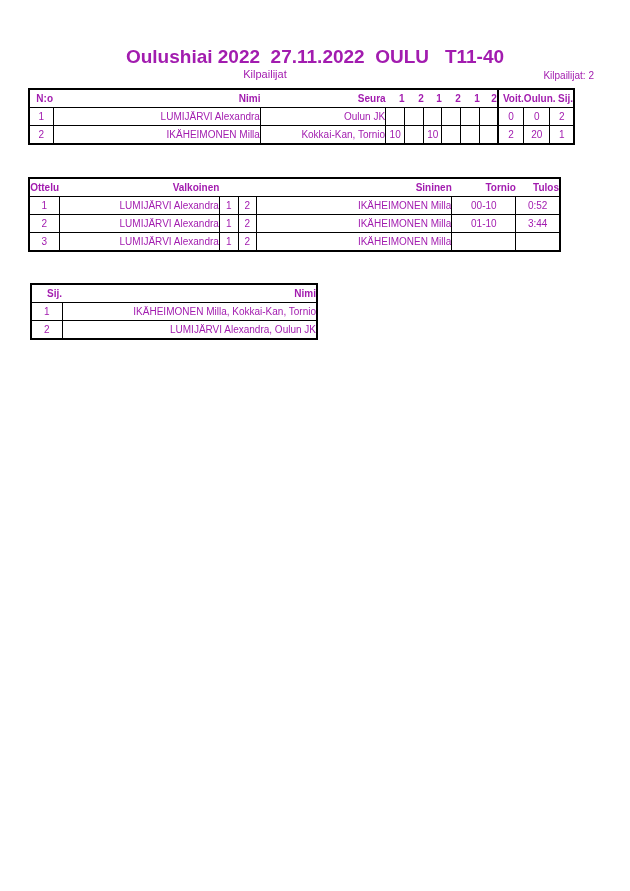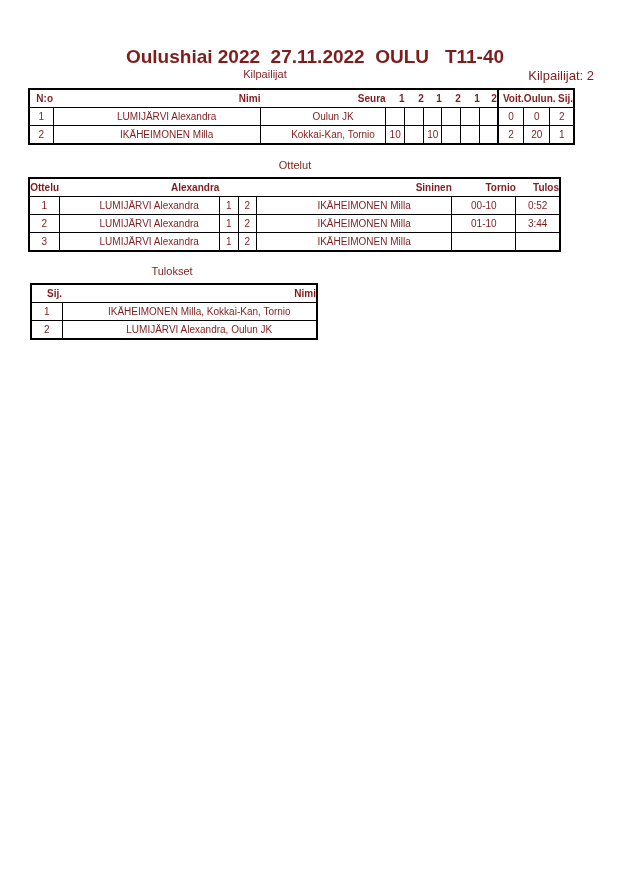--- a/index.html
+++ b/index.html
@@ -2,21 +2,21 @@
 <html><head>
 <meta charset="utf-8">
 <style>
   html, body { margin: 0; padding: 0; }
   body { background: #ffffff; }
   .page {
     position: relative;
     width: 630px;
     height: 891px;
     background: #ffffff;
-    color: #7f1d1d;
+    color: #a21caf;
     font-family: "Liberation Sans", sans-serif;
     overflow: hidden;
   }
   .doc-title {
     position: absolute;
     top: 46px; left: 0; width: 630px;
     text-align: center;
     font-size: 19px; font-weight: bold;
     line-height: 22px;
     white-space: pre;
@@ -27,21 +27,21 @@
     font-size: 11px; font-weight: normal;
     line-height: 13px;
     white-space: pre;
   }
   .heading-kilpailijat { top: 68px; left: 0; width: 530px; }
   .heading-ottelut    { top: 159px; left: 0; width: 590px; }
   .heading-tulokset   { top: 265px; left: 0; width: 344px; }
   .competitor-count {
     position: absolute;
     top: 70px; right: 36px;
-    font-size: 13px;
+    font-size: 10px;
     line-height: 12px;
   }
   table.tbl {
     position: absolute;
     border-collapse: collapse;
     table-layout: fixed;
     background: #ffffff;
     border: 2px solid #000000;
   }
   table.tbl th {
@@ -58,21 +58,21 @@
   table.tbl td {
     font-size: 10px; font-weight: normal;
     height: 17px;
     padding: 0;
     text-align: center;
     vertical-align: middle;
     border: 1px solid #000000;
     white-space: nowrap;
     overflow: hidden;
   }
-  table.tbl td.left { text-align: center; padding-left: 20px; }
+  table.tbl td.left { text-align: right; padding-left: 20px; }
   .thickl { border-left: 2px solid #000000 !important; }
   #competitors-table { left: 28px; top: 88px;  width: 547px; }
   #matches-table     { left: 28px; top: 177px; width: 533px; }
   #results-table     { left: 30px; top: 283px; width: 288px; }
 </style>
 </head>
 <body>
 
 <div class="page">
 
@@ -138,36 +138,35 @@
         <td></td>
         <td></td>
         <td></td>
         <td class="thickl">2</td>
         <td>20</td>
         <td>1</td>
       </tr>
     </tbody>
   </table>
 
-  <div class="section-heading heading-ottelut">Ottelut</div>
 
   <table class="tbl" id="matches-table">
     <colgroup>
       <col style="width:30px">
         <col style="width:160px">
         <col style="width:19px">
       <col style="width:18px">
         <col style="width:195px">
         <col style="width:64px">
         <col style="width:44px">
     </colgroup>
     <thead>
       <tr>
         <th>Ottelu</th>
-        <th>Alexandra</th>
+        <th>Valkoinen</th>
         <th></th>
         <th></th>
         <th>Sininen</th>
         <th>Tornio</th>
         <th>Tulos</th>
       </tr>
     </thead>
     <tbody>
       <tr>
         <td>1</td>
@@ -192,21 +191,20 @@
         <td class="left">LUMIJÄRVI Alexandra</td>
         <td>1</td>
         <td>2</td>
         <td class="left">IKÄHEIMONEN Milla</td>
         <td></td>
         <td></td>
       </tr>
     </tbody>
   </table>
 
-  <div class="section-heading heading-tulokset">Tulokset</div>
 
   <table class="tbl" id="results-table">
     <colgroup>
       <col style="width:31px">
         <col style="width:254px">
     </colgroup>
     <thead>
       <tr>
         <th>Sij.</th>
         <th>Nimi</th>

